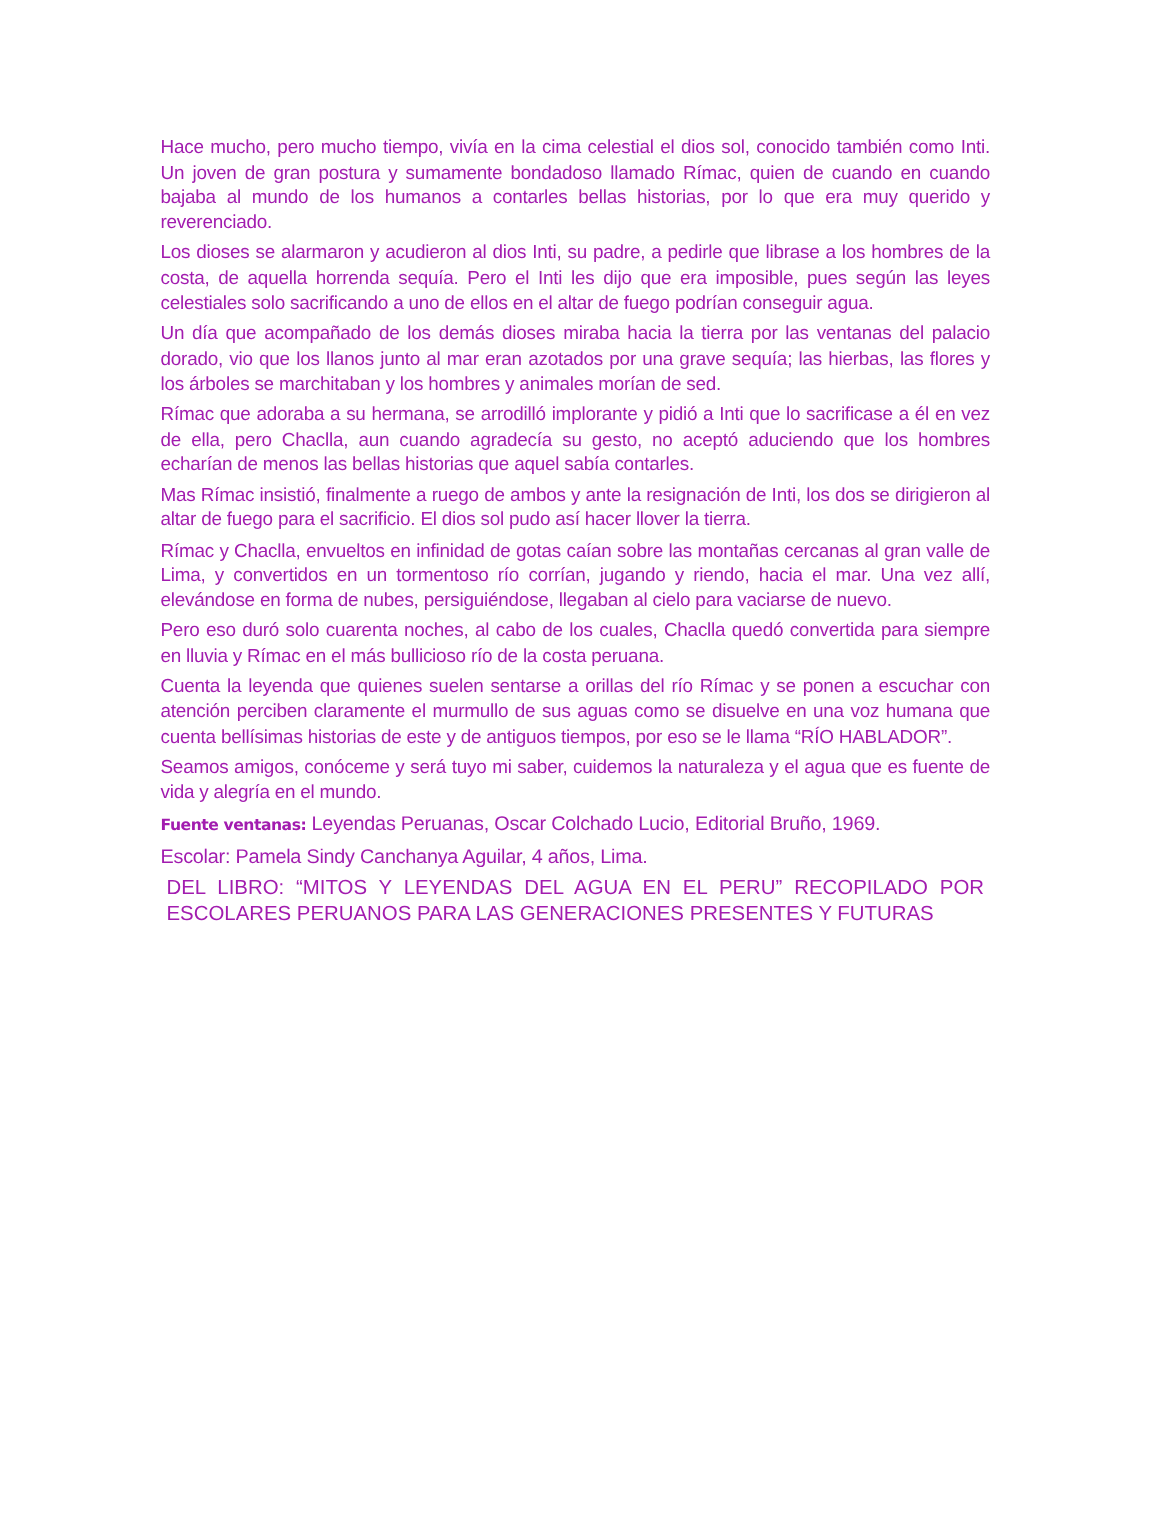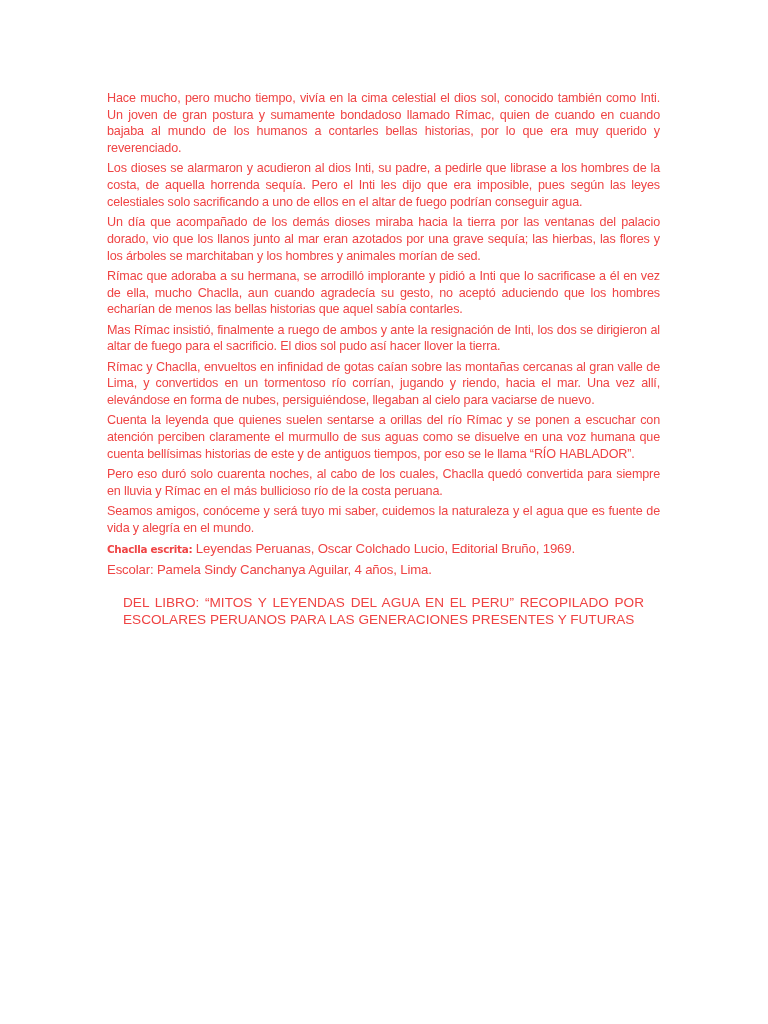--- a/index.html
+++ b/index.html
@@ -12,21 +12,21 @@
       height: 1024px;
       position: relative;
       overflow: hidden;
     }
     .page {
       position: absolute;
       left: 107px;
       top: 90px;
       width: 553px;
       font-family: "Liberation Sans", sans-serif;
-      color: #ef4444;
+      color: #a21caf;
       font-size: 12.6px;
       line-height: 16.7px;
       letter-spacing: -0.15px;
     }
     .para {
       margin: 0 0 3.6px 0;
       text-align: justify;
       word-spacing: 0px;
     }
     .source-label {
@@ -35,37 +35,37 @@
       font-size: 10.4px;
       letter-spacing: -0.3px;
     }
     .credit {
       margin: 0 0 3px 0;
       font-size: 13.2px;
       line-height: 17px;
       text-align: left;
     }
     .book {
-      margin: 16px;
+      margin: 4px;
       font-size: 13.6px;
       line-height: 17.5px;
       text-align: justify;
       letter-spacing: 0px;
     }
   </style>
 </head>
 <body>
 
 <div class="page">
   <p class="para">Hace mucho, pero mucho tiempo, vivía en la cima celestial el dios sol, conocido también como Inti. Un joven de gran postura y sumamente bondadoso llamado Rímac, quien de cuando en cuando bajaba al mundo de los humanos a contarles bellas historias, por lo que era muy querido y reverenciado.</p>
   <p class="para">Los dioses se alarmaron y acudieron al dios Inti, su padre, a pedirle que librase a los hombres de la costa, de aquella horrenda sequía. Pero el Inti les dijo que era imposible, pues según las leyes celestiales solo sacrificando a uno de ellos en el altar de fuego podrían conseguir agua.</p>
   <p class="para">Un día que acompañado de los demás dioses miraba hacia la tierra por las ventanas del palacio dorado, vio que los llanos junto al mar eran azotados por una grave sequía; las hierbas, las flores y los árboles se marchitaban y los hombres y animales morían de sed.</p>
-  <p class="para">Rímac que adoraba a su hermana, se arrodilló implorante y pidió a Inti que lo sacrificase a él en vez de ella, mucho Chaclla, aun cuando agradecía su gesto, no aceptó aduciendo que los hombres echarían de menos las bellas historias que aquel sabía contarles.</p>
+  <p class="para">Rímac que adoraba a su hermana, se arrodilló implorante y pidió a Inti que lo sacrificase a él en vez de ella, pero Chaclla, aun cuando agradecía su gesto, no aceptó aduciendo que los hombres echarían de menos las bellas historias que aquel sabía contarles.</p>
   <p class="para">Mas Rímac insistió, finalmente a ruego de ambos y ante la resignación de Inti, los dos se dirigieron al altar de fuego para el sacrificio. El dios sol pudo así hacer llover la tierra.</p>
   <p class="para">Rímac y Chaclla, envueltos en infinidad de gotas caían sobre las montañas cercanas al gran valle de Lima, y convertidos en un tormentoso río corrían, jugando y riendo, hacia el mar. Una vez allí, elevándose en forma de nubes, persiguiéndose, llegaban al cielo para vaciarse de nuevo.</p>
+  <p class="para">Pero eso duró solo cuarenta noches, al cabo de los cuales, Chaclla quedó convertida para siempre en lluvia y Rímac en el más bullicioso río de la costa peruana.</p>
   <p class="para">Cuenta la leyenda que quienes suelen sentarse a orillas del río Rímac y se ponen a escuchar con atención perciben claramente el murmullo de sus aguas como se disuelve en una voz humana que cuenta bellísimas historias de este y de antiguos tiempos, por eso se le llama “RÍO HABLADOR”.</p>
-  <p class="para">Pero eso duró solo cuarenta noches, al cabo de los cuales, Chaclla quedó convertida para siempre en lluvia y Rímac en el más bullicioso río de la costa peruana.</p>
   <p class="para">Seamos amigos, conóceme y será tuyo mi saber, cuidemos la naturaleza y el agua que es fuente de vida y alegría en el mundo.</p>
 
-  <p class="credit"><span class="source-label">Chaclla escrita:</span><span> Leyendas Peruanas, Oscar Colchado Lucio, Editorial Bruño, 1969.</span></p>
+  <p class="credit"><span class="source-label">Fuente ventanas:</span><span> Leyendas Peruanas, Oscar Colchado Lucio, Editorial Bruño, 1969.</span></p>
   <p class="credit">Escolar: Pamela Sindy Canchanya Aguilar, 4 años, Lima.</p>
   <p class="book">DEL LIBRO: “MITOS Y LEYENDAS DEL AGUA EN EL PERU” RECOPILADO POR ESCOLARES PERUANOS PARA LAS GENERACIONES PRESENTES Y FUTURAS</p>
 </div>
 
 </body></html>

